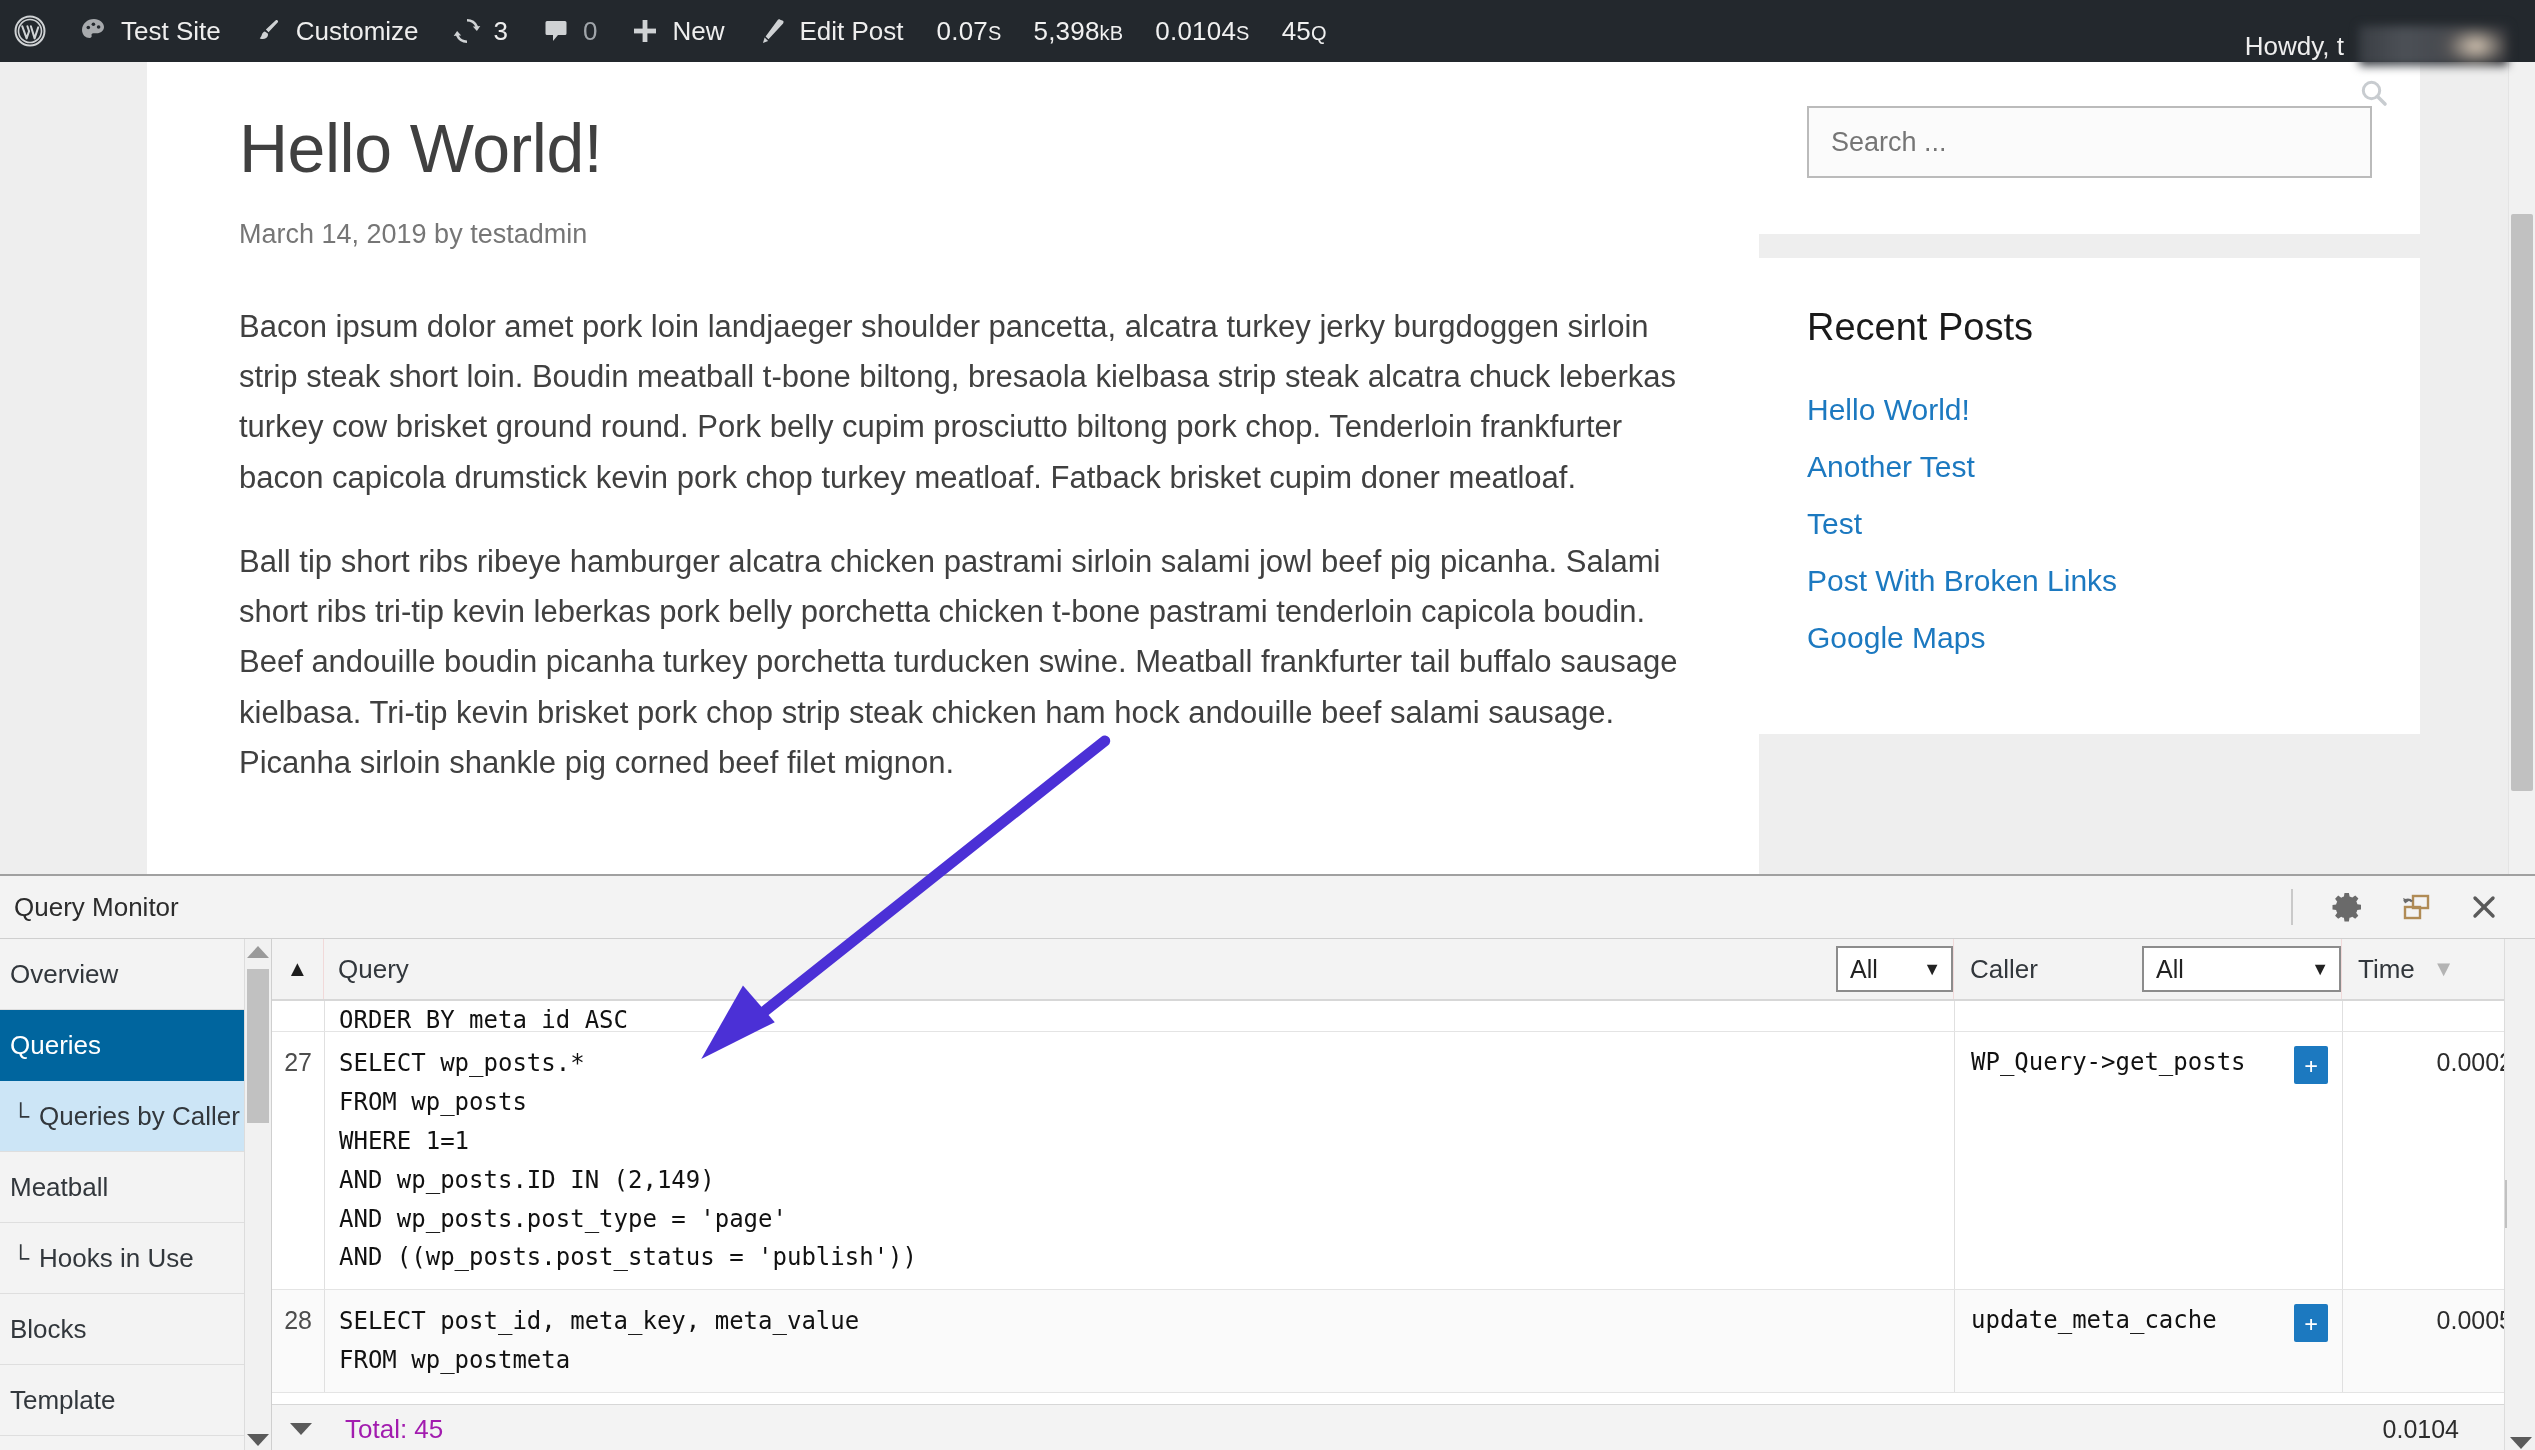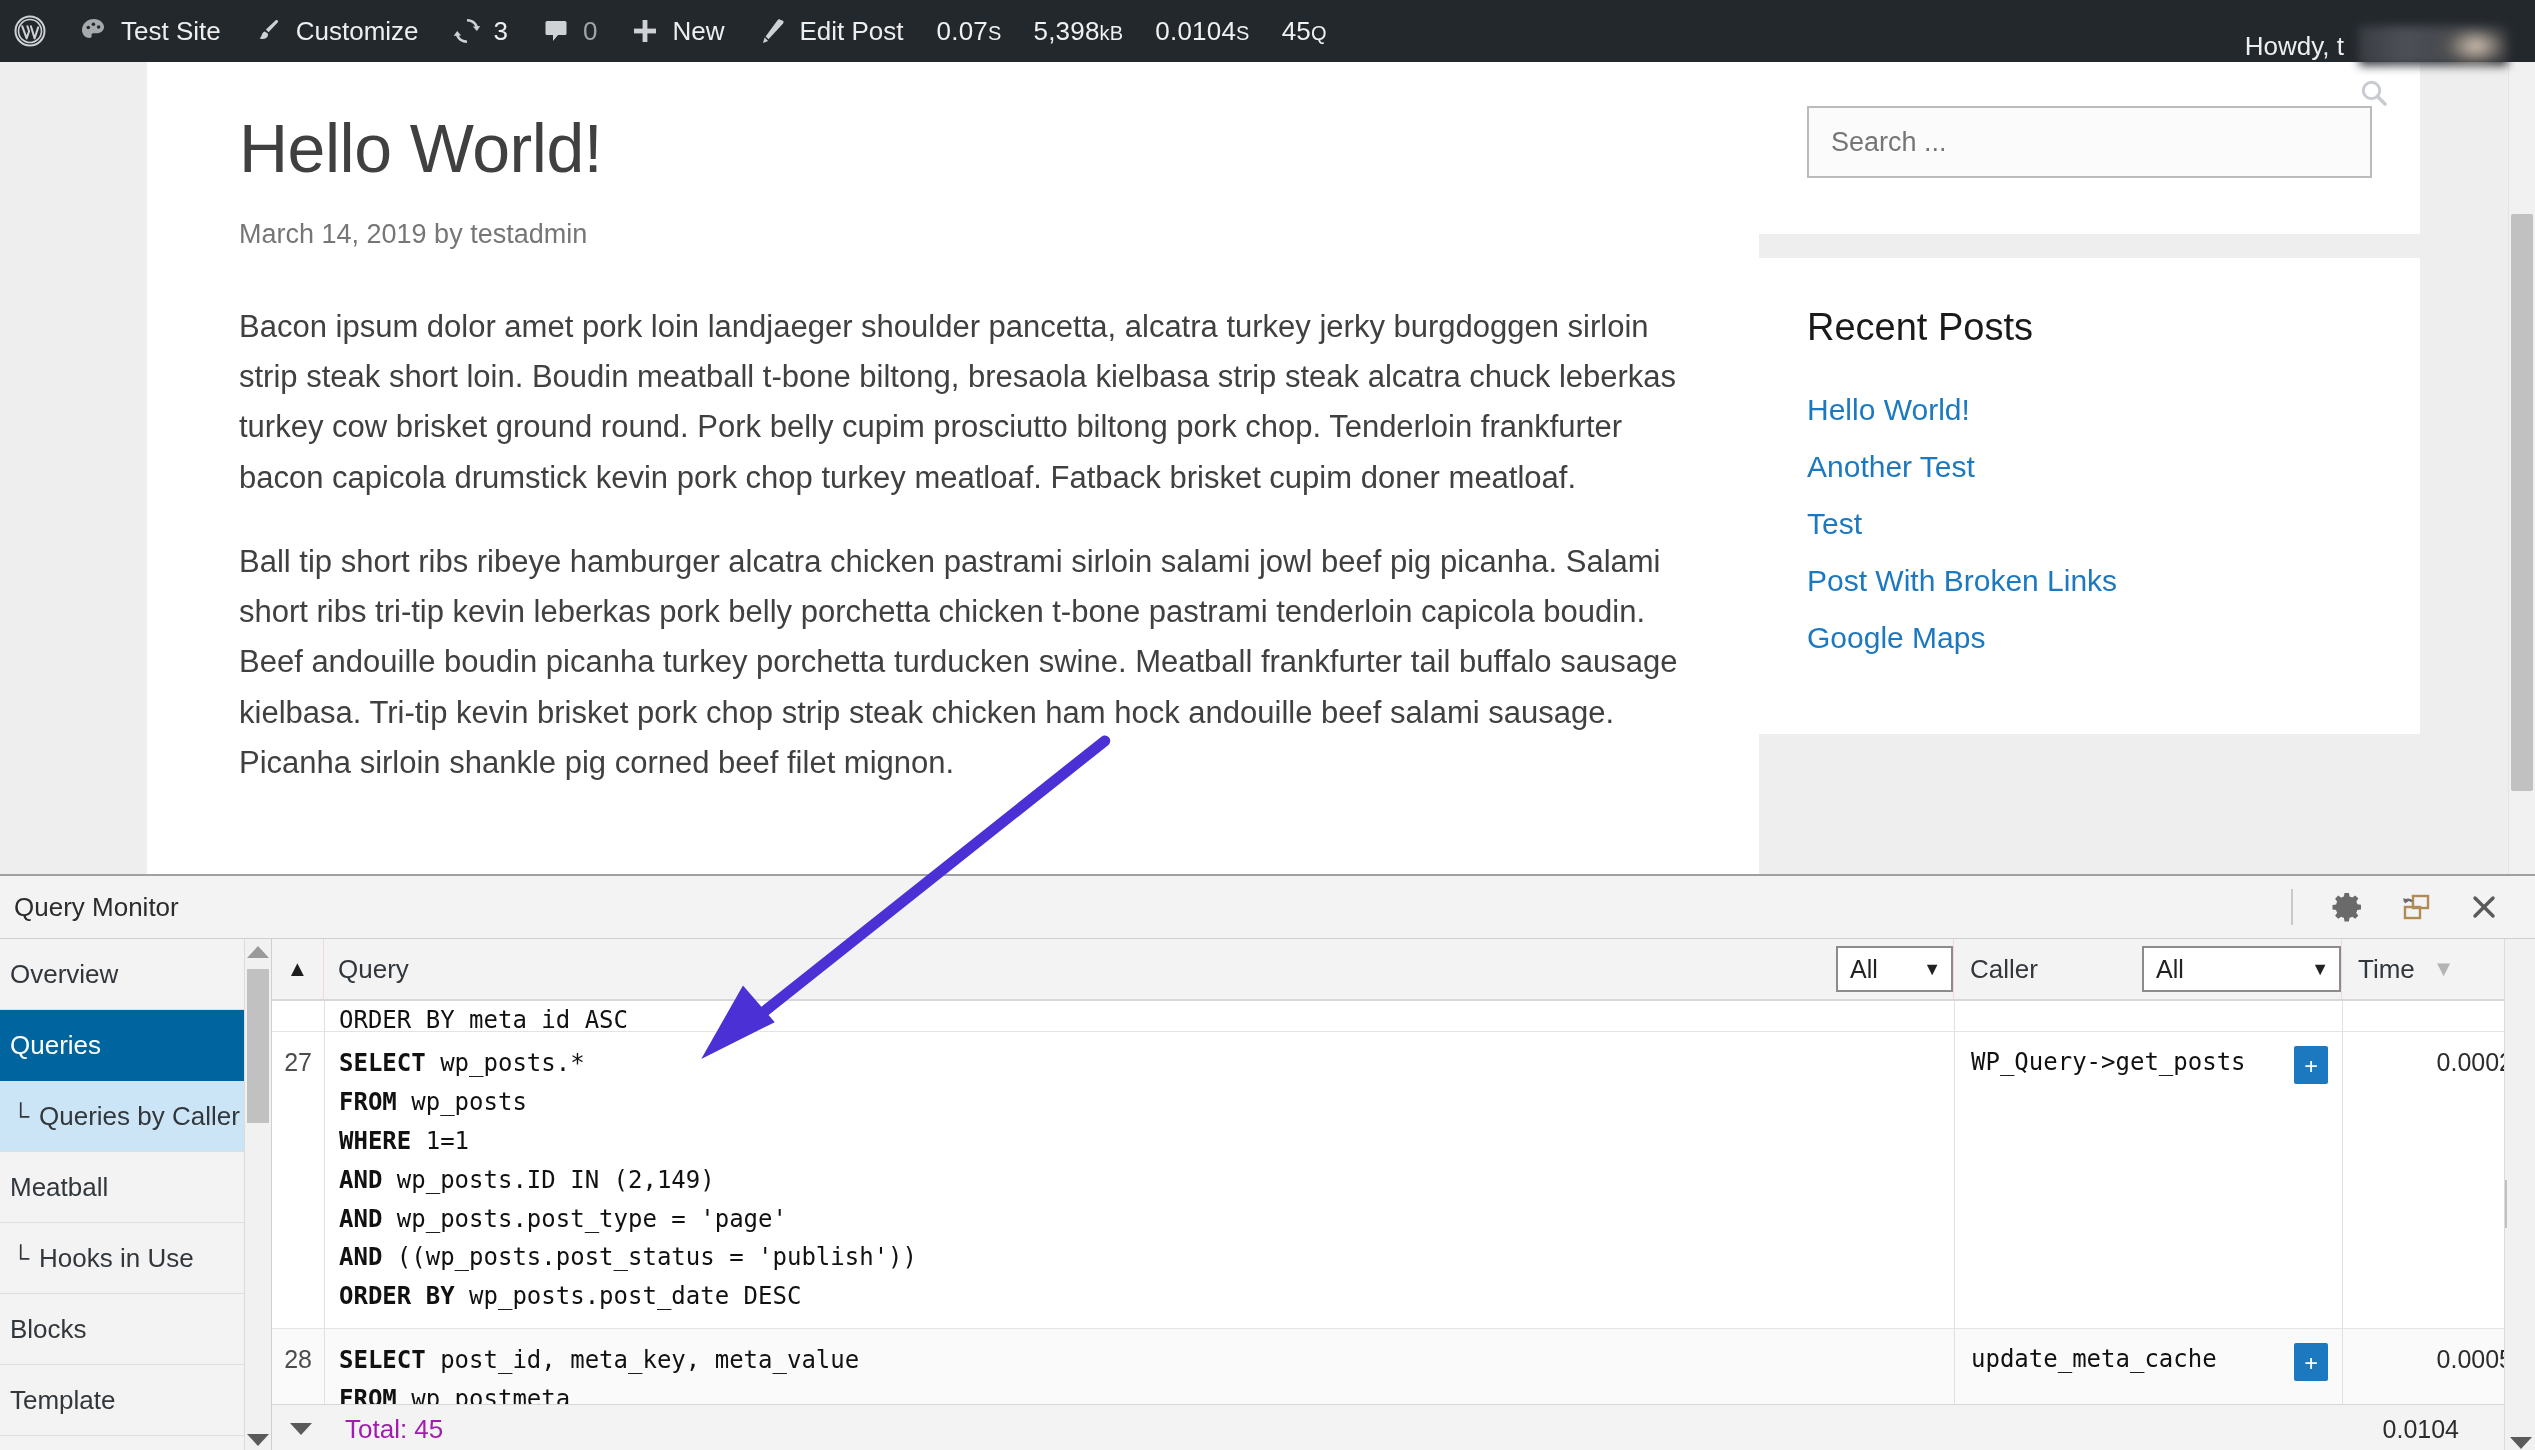--- a/index.html
+++ b/index.html
@@ -251,21 +251,21 @@
   .cell { box-sizing: border-box; padding: 12px 0; }
   .c-num {
     width: 52px; text-align: right; padding-right: 12px;
     font-size: 25px; color: #4d4d4d; padding-top: 16px;
   }
   .c-sql {
     flex: 1; padding-left: 14px; border-left: 1px solid #e0e0e0;
     font-family: "DejaVu Sans Mono", monospace;
     font-size: 24px; line-height: 1.62; color: #111;
   }
-  .c-sql .kw { font-weight: bold; }
+  .c-sql .kw { font-weight: normal; }
   .c-caller {
     width: 388px; padding-left: 16px; border-left: 1px solid #e0e0e0;
     font-family: "DejaVu Sans Mono", monospace;
     font-size: 24px; color: #111; padding-top: 16px;
     position: relative;
   }
   .toggle-plus {
     position: absolute; right: 14px; top: 14px;
     width: 34px; height: 38px;
     background: #1c79c0; color: #fff;
@@ -574,21 +574,20 @@
 
           <div class="qm-row alt">
             <div class="cell c-num">27</div>
             <div class="cell c-sql">
               <div><span class="kw">SELECT</span><span> wp_posts.*</span></div>
               <div><span class="kw">FROM</span><span> wp_posts</span></div>
               <div><span class="kw">WHERE</span><span> 1=1</span></div>
               <div><span class="kw">AND</span><span> wp_posts.ID IN (2,149)</span></div>
               <div><span class="kw">AND</span><span> wp_posts.post_type = 'page'</span></div>
               <div><span class="kw">AND</span><span> ((wp_posts.post_status = 'publish'))</span></div>
-              <div><span class="kw">ORDER BY</span><span> wp_posts.post_date DESC</span></div>
             </div>
             <div class="cell c-caller">
               <span>WP_Query-&gt;get_posts</span>
               <span class="toggle-plus">+</span>
             </div>
             <div class="cell c-time">0.0002</div>
           </div>
 
           <div class="qm-row shade">
             <div class="cell c-num">28</div>

